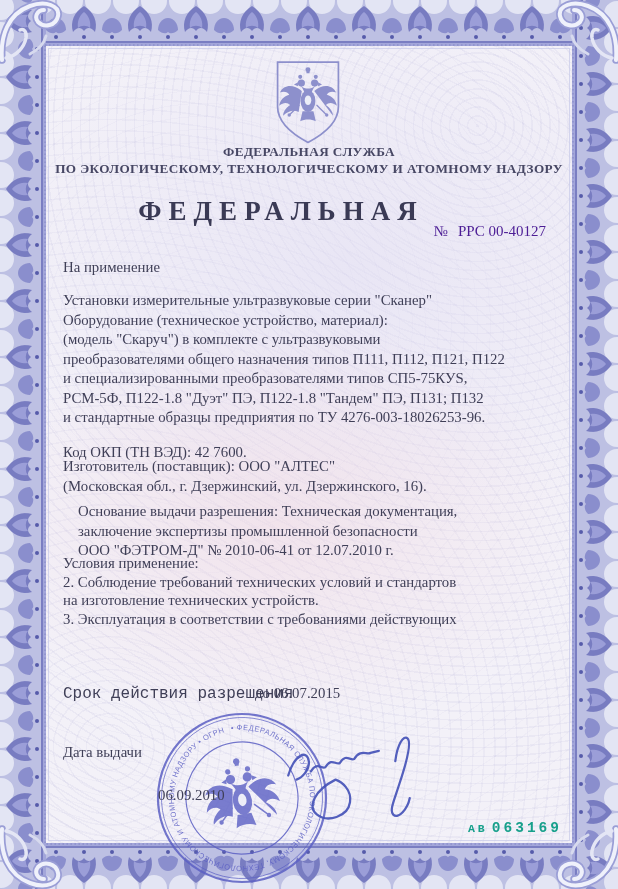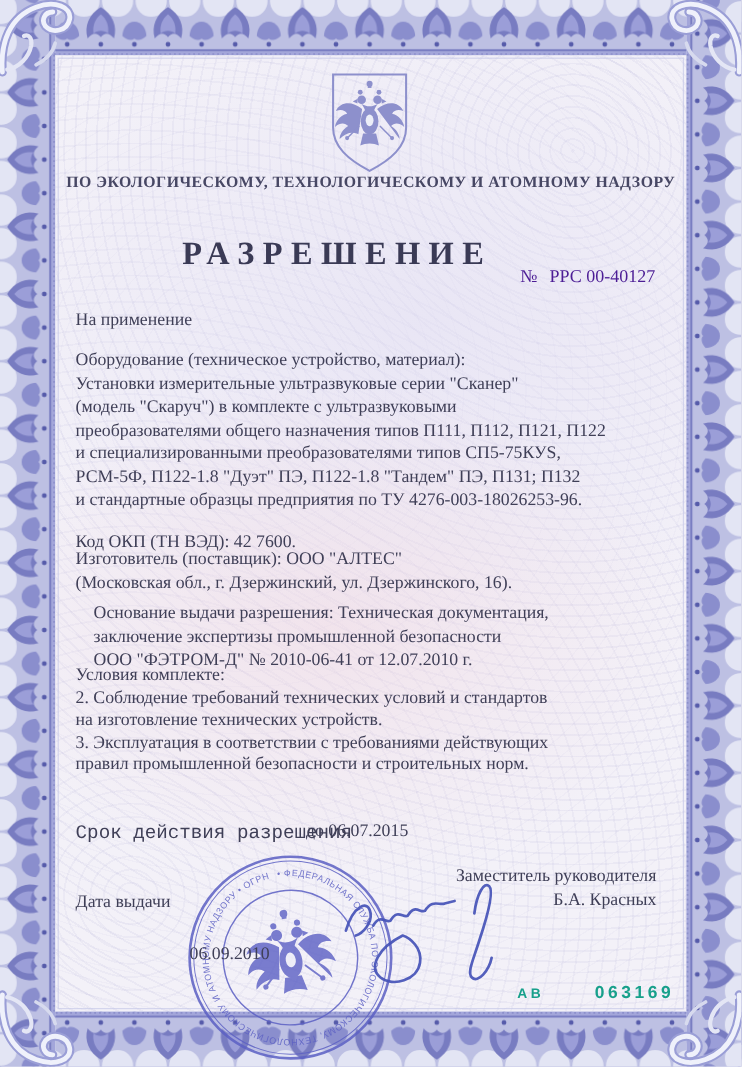--- a/index.html
+++ b/index.html
@@ -38,24 +38,24 @@
   #basis{top:502px;margin-left:15px;}
   #conditions{top:554px;line-height:18.5px;}
   .validity-label{left:63px;top:685px;font-size:16px;font-family:Liberation Mono, monospace;}
   .validity-value{left:255px;top:685px;font-size:14.8px;}
   .signer{top:721px;left:300px;right:71px;text-align:right;font-size:14.8px;line-height:19.5px;}
   .issue-label{left:63px;top:744px;font-size:14.8px;}
   .issue-date{left:158px;top:744px;font-size:14.8px;z-index:9;margin-top:43px;}
   .stamp{position:absolute;left:152px;top:708px;width:180px;height:180px;z-index:7;
          transform:rotate(-9deg);opacity:0.86;color:#5d61c4;}
   .sig{position:absolute;left:280px;top:726px;width:175px;height:98px;z-index:8;opacity:0.92;}
-  .serial{top:820px;right:56px;display:flex;align-items:baseline;gap:24px;z-index:8;
-          font-family:Liberation Sans, sans-serif;color:#17a08b;font-weight:bold;}
+  .serial{top:820px;right:56px;display:flex;align-items:baseline;gap:4px;z-index:8;
+          font-family:Liberation Mono, monospace;color:#17a08b;font-weight:bold;}
   .serial .series{font-size:11.5px;letter-spacing:3px;}
-  .serial .num{font-size:14.5px;letter-spacing:3px;margin-left:18px;}
+  .serial .num{font-size:14.5px;letter-spacing:3px;}
 </style>
 </head>
 <body>
 
 <div class="page">
 
   <div class="inner"></div>
 
   <svg class="border-svg" width="618" height="889" viewBox="0 0 618 889" xmlns="http://www.w3.org/2000/svg">
     <defs>
@@ -124,33 +124,34 @@
         <path d="M42,42 C31,33 19,34 14,44 C19,42 24,43 26,47 C18,49 14,55 13,61 C19,56 24,57 27,60 C21,64 18,69 18,74 C25,67 32,66 38,69 Z"></path>
         <path d="M58,42 C69,33 81,34 86,44 C81,42 76,43 74,47 C82,49 86,55 87,61 C81,56 76,57 73,60 C79,64 82,69 82,74 Z"></path>
         <path d="M43,68 h14 l3,13 c-6,-3 -14,-3 -20,0 Z"></path>
         <path d="M39,60 L27,72 M61,60 L73,72" stroke="currentColor" stroke-width="1.6" fill="none"></path>
         <circle cx="26" cy="73" r="2.2"></circle>
         <circle cx="74" cy="73" r="2.2"></circle>
       </g>
     </svg>
 
     <div class="abs agency">
+      <div class="ln">ФЕДЕРАЛЬНАЯ СЛУЖБА</div>
       <div class="ln">ПО ЭКОЛОГИЧЕСКОМУ, ТЕХНОЛОГИЧЕСКОМУ И АТОМНОМУ НАДЗОРУ</div>
     </div>
 
-    <div class="abs doc-title">РАЗРЕШЕНИЕ</div>
+    <div class="abs doc-title">ФЕДЕРАЛЬНАЯ</div>
     <div class="abs doc-number">
       <span class="no">№</span><span>РРС 00-40127</span>
     </div>
 
     <div class="abs subtitle ln">На применение</div>
 
     <div class="abs para" id="equipment">
+      <div class="ln">Установки измерительные ультразвуковые серии "Сканер"</div>
       <div class="ln">Оборудование (техническое устройство, материал):</div>
-      <div class="ln">Установки измерительные ультразвуковые серии "Сканер"</div>
       <div class="ln">(модель "Скаруч") в комплекте с ультразвуковыми</div>
       <div class="ln">преобразователями общего назначения типов П111, П112, П121, П122</div>
       <div class="ln">и специализированными преобразователями типов СП5-75КУS,</div>
       <div class="ln">РСМ-5Ф, П122-1.8 "Дуэт" ПЭ, П122-1.8 "Тандем" ПЭ, П131; П132</div>
       <div class="ln">и стандартные образцы предприятия по ТУ 4276-003-18026253-96.</div>
     </div>
 
     <div class="abs para ln" id="okp">Код ОКП (ТН ВЭД): 42 7600.</div>
 
     <div class="abs para" id="manufacturer">
@@ -158,34 +159,29 @@
       <div class="ln">(Московская обл., г. Дзержинский, ул. Дзержинского, 16).</div>
     </div>
 
     <div class="abs para" id="basis">
       <div class="ln">Основание выдачи разрешения: Техническая документация,</div>
       <div class="ln">заключение экспертизы промышленной безопасности</div>
       <div class="ln">ООО "ФЭТРОМ-Д" № 2010-06-41 от 12.07.2010 г.</div>
     </div>
 
     <div class="abs para" id="conditions">
-      <div class="ln">Условия комплекте:</div>
+      <div class="ln">Условия применение:</div>
       <div class="ln">2. Соблюдение требований технических условий и стандартов</div>
       <div class="ln">на изготовление технических устройств.</div>
       <div class="ln">3. Эксплуатация в соответствии с требованиями действующих</div>
-      <div class="ln">правил промышленной безопасности и строительных норм.</div>
     </div>
 
     <div class="abs validity-label ln">Срок действия разрешения</div>
     <div class="abs validity-value ln">до 06.07.2015</div>
 
-    <div class="abs signer">
-      <div class="ln">Заместитель руководителя</div>
-      <div class="ln">Б.А. Красных</div>
-    </div>
 
     <div class="abs issue-label ln">Дата выдачи</div>
     <div class="abs issue-date ln">06.09.2010</div>
 
     <svg class="stamp" viewBox="0 0 180 180" xmlns="http://www.w3.org/2000/svg">
       <circle cx="90" cy="90" r="84" fill="none" stroke="currentColor" stroke-width="2.2"></circle>
       <circle cx="90" cy="90" r="80.5" fill="none" stroke="currentColor" stroke-width="0.8"></circle>
       <circle cx="90" cy="90" r="56" fill="none" stroke="currentColor" stroke-width="1.2"></circle>
       <defs>
           <path id="ringPath" d="M90,22 a68,68 0 1,1 -0.02,0"></path>

